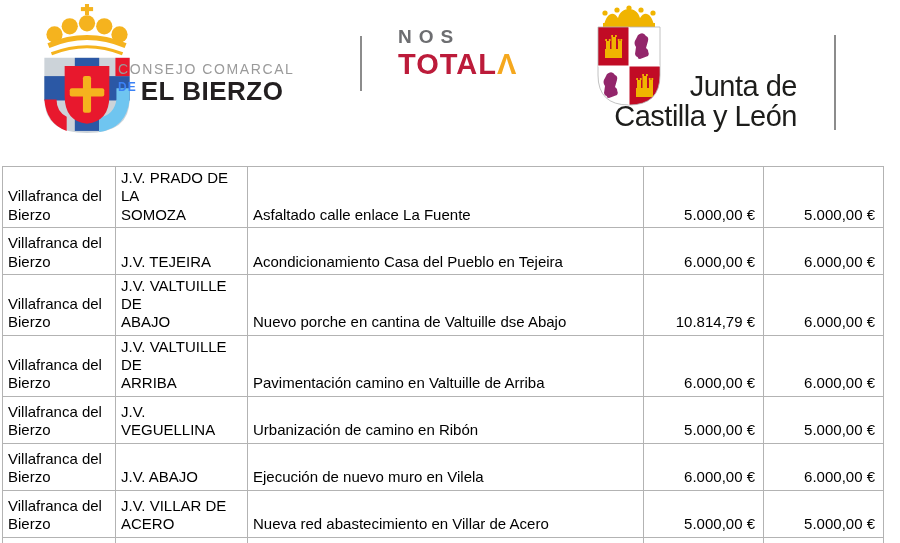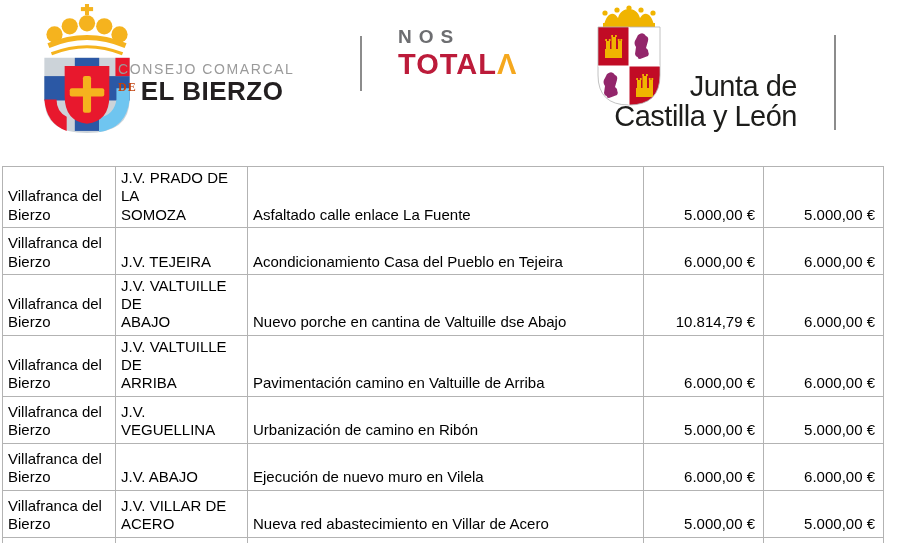--- a/index.html
+++ b/index.html
@@ -5,21 +5,21 @@
   html,body{margin:0;padding:0;}
   body{
     width:900px;height:543px;background:#ffffff;position:relative;overflow:hidden;
     font-family:"Liberation Sans", sans-serif;color:#1a1a1a;
   }
   
   .hdr-abs{position:absolute;}
   .consejo-text{left:118px;top:62px;line-height:1;}
   .consejo-l1{font-size:14px;letter-spacing:1.6px;color:#9a9a9a;font-weight:500;white-space:nowrap;}
   .consejo-l2{margin-top:2px;display:flex;align-items:flex-start;}
-  .consejo-de{font-size:12px;letter-spacing:1px;color:#c2410c;font-weight:600;margin:3px 4px 0 0;font-family:Liberation Serif, serif;}
+  .consejo-de{font-size:12px;letter-spacing:1px;color:#3b82f6;font-weight:600;margin:3px 4px 0 0;}
   .consejo-name{font-size:26px;font-weight:800;color:#231f20;letter-spacing:.5px;white-space:nowrap;text-align:right;}
   .vdiv{width:2px;background:#8c8c8c;}
   .div1{left:360px;top:36px;height:55px;}
   .div2{left:834px;top:35px;height:95px;}
   .impulsa{left:398px;top:27px;line-height:1;}
   .impulsa-l1{font-size:19px;font-weight:700;color:#6d6e71;letter-spacing:7px;}
   .impulsa-l2{margin-top:4px;font-size:29px;font-weight:800;letter-spacing:1px;white-space:nowrap;}
   .impulsa-main{color:#bc1b3a;}
   .impulsa-accent{color:#f5a81e;}
   .junta-text{left:565px;top:71px;width:232px;text-align:right;line-height:30px;

